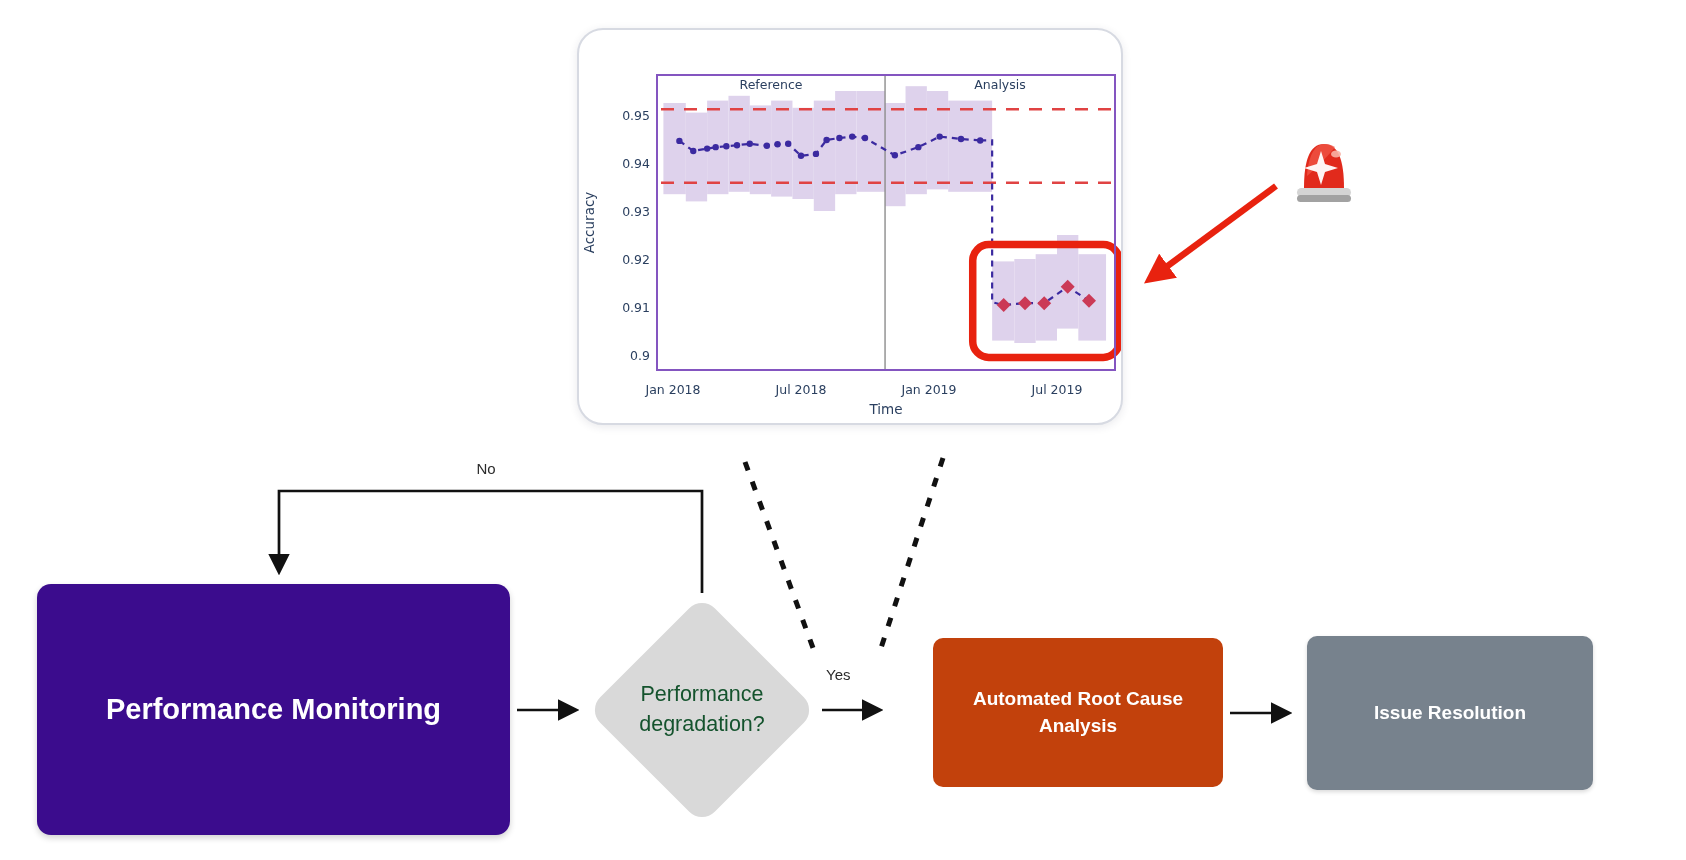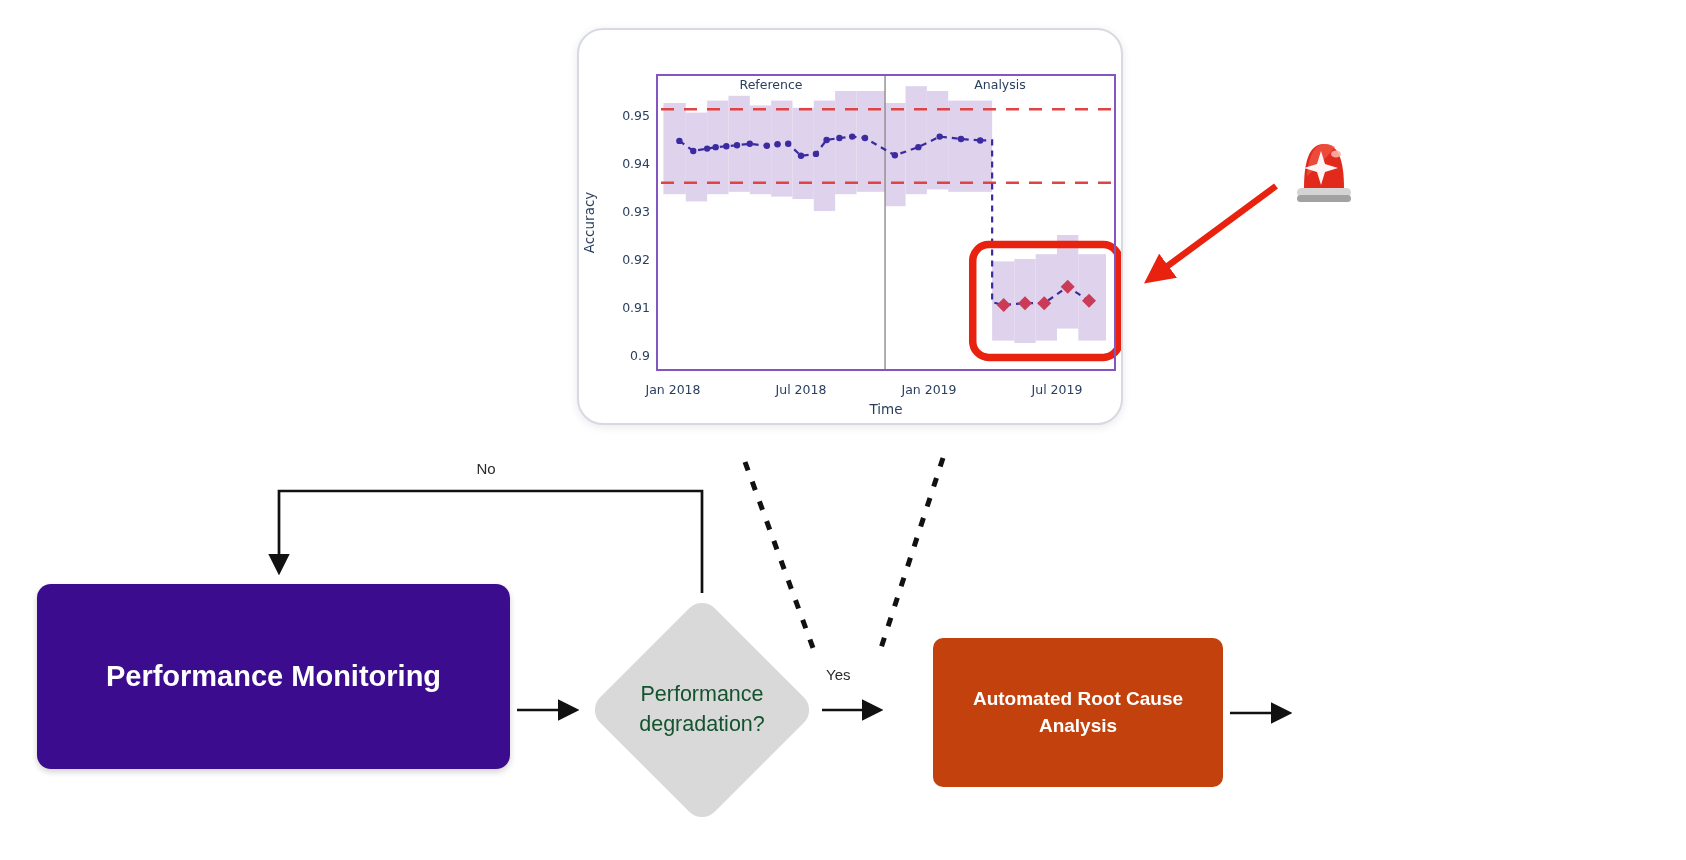--- a/index.html
+++ b/index.html
@@ -13,21 +13,21 @@
               z-index:2;}
   .chart-title{position:absolute;left:78px;top:24px;width:458px;text-align:center;
                font-family:"DejaVu Sans",sans-serif;font-size:16.5px;color:#1c2d5e;}
   .chart-title .bold{font-weight:bold;}
   #plot{position:absolute;left:0;top:0;}
   
   .siren{position:absolute;left:1294px;top:138px;width:60px;height:74px;z-index:3;}
   
   .node{position:absolute;display:flex;align-items:center;justify-content:center;text-align:center;
         color:#ffffff;font-weight:bold;z-index:2;}
-  .node-pm{left:37px;top:584px;width:473px;height:185px;background:#3b0c8d;border-radius:14px;
+  .node-pm{left:37px;top:584px;width:473px;height:251px;background:#3b0c8d;border-radius:14px;
            font-size:29px;box-shadow:0 3px 6px rgba(0,0,0,.18);}
   .node-rca{left:933px;top:638px;width:290px;height:149px;background:#c2410c;border-radius:10px;
             font-size:19px;line-height:1.4;}
   .node-rca span{display:inline-block;max-width:225px;}
   .node-ir{left:1307px;top:636px;width:286px;height:154px;background:#77828d;border-radius:10px;
            font-size:19px;box-shadow:0 2px 4px rgba(0,0,0,.15);}
   .diamond-wrap{position:absolute;left:587px;top:595px;width:230px;height:230px;z-index:2;}
   .diamond-shape{position:absolute;left:34px;top:34px;width:162px;height:162px;background:#d9d9d9;
                  border-radius:18px;transform:rotate(45deg);}
   .diamond-label{position:absolute;left:25px;top:0;width:180px;height:230px;display:flex;
@@ -151,17 +151,20 @@
 
   <div class="diamond-wrap">
     <div class="diamond-shape"></div>
     <div class="diamond-label">Performance degradation?</div>
   </div>
 
   <div class="node node-rca">
     <span>Automated Root Cause Analysis</span>
   </div>
 
+  <div class="node node-ir">
+    <span>Issue Resolution</span>
+  </div>
 
   <div class="edge-label yes">Yes</div>
   <div class="edge-label no">No</div>
 
 </div>
 
 </body></html>

